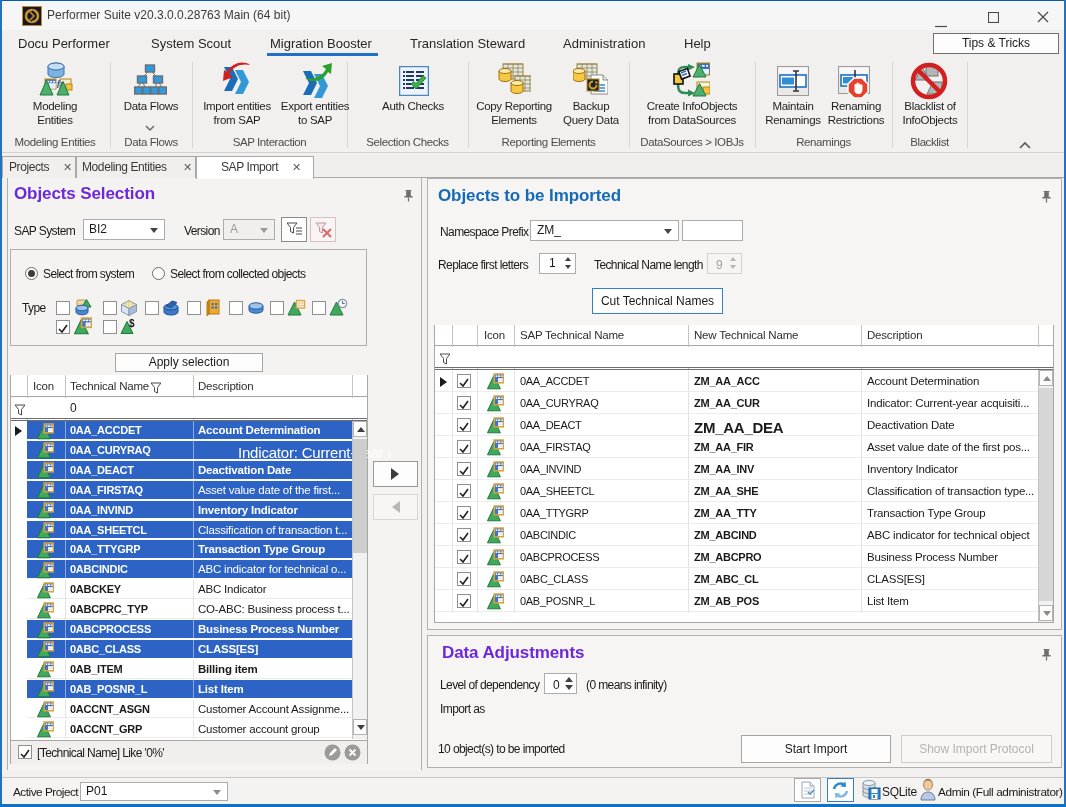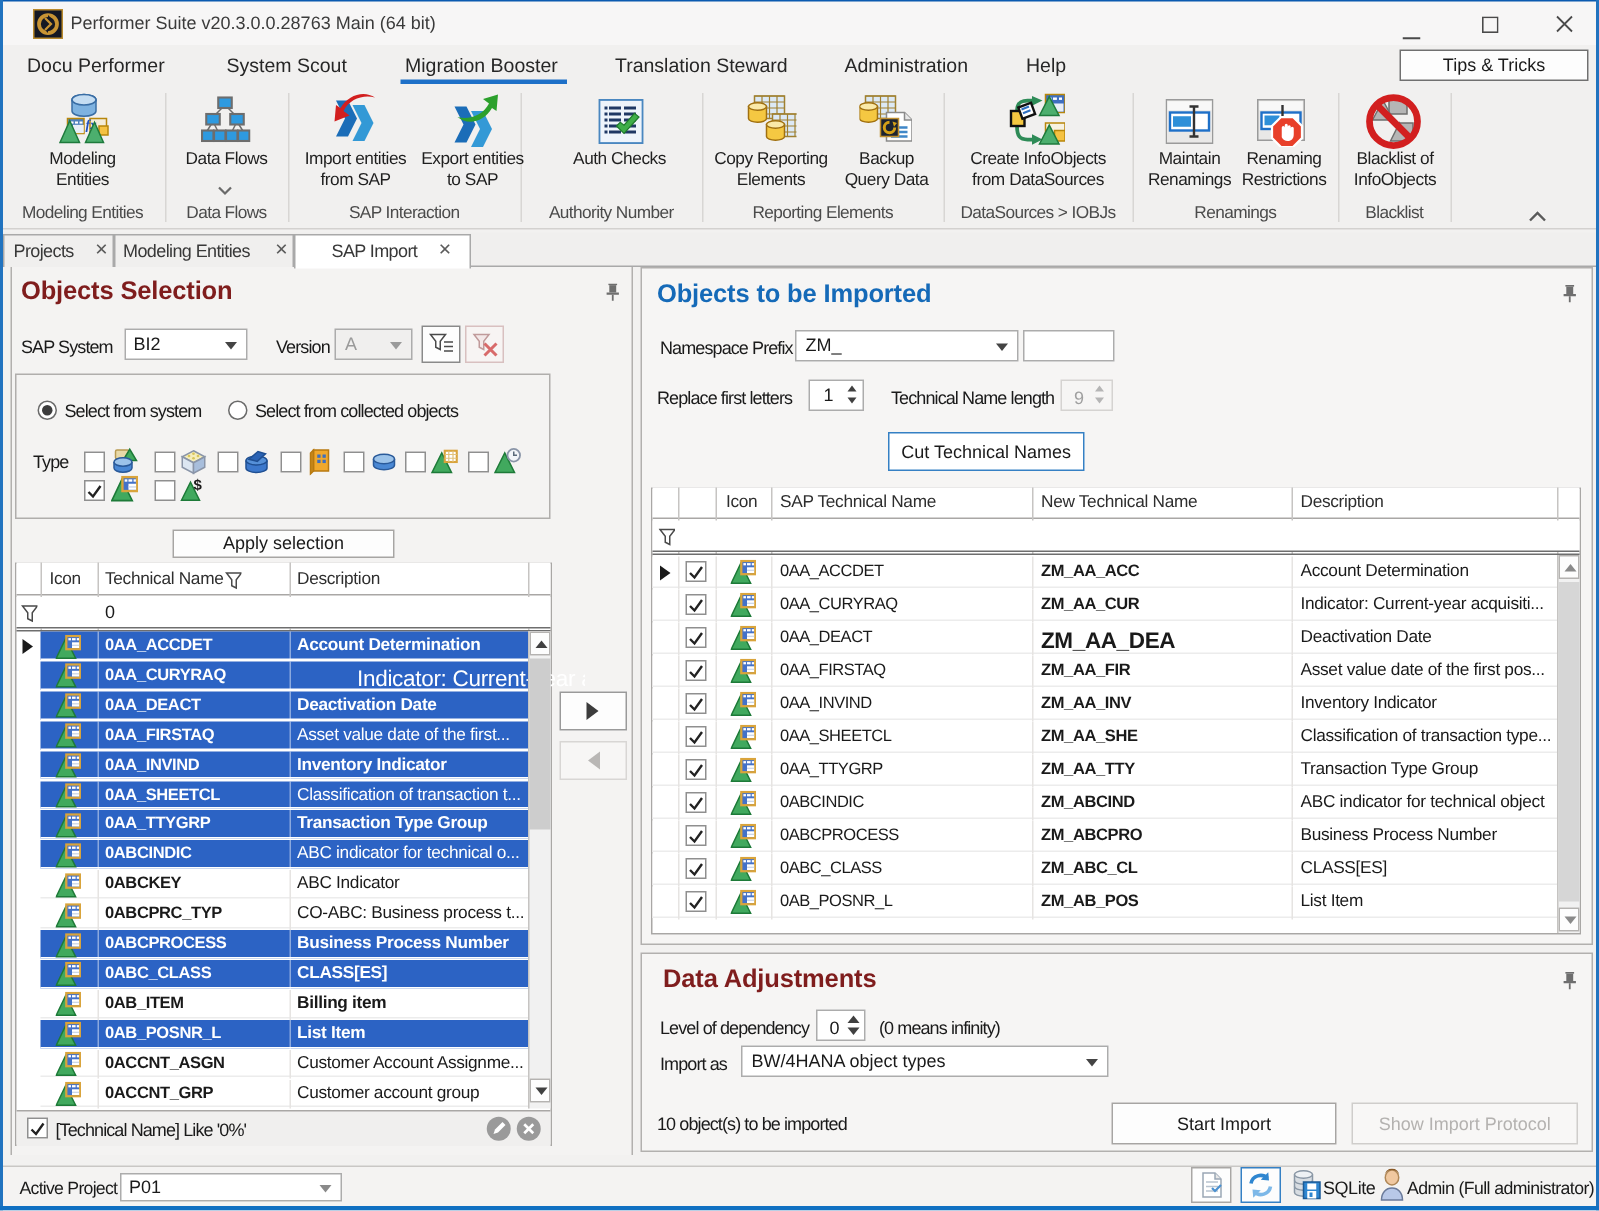--- a/index.html
+++ b/index.html
@@ -29,21 +29,21 @@
 
 .tabstrip { left:2px; top:155px; width:1062px; height:23px; background:#f0efee; border-bottom:1px solid #a9a9a9; }
 .tab { position:absolute; top:156px; height:22px; font-size:12px; letter-spacing:-0.4px; color:#383838; background:#f0efee; border:1px solid #a9a9a9; border-bottom:none; line-height:21px; }
 .tab .x { position:absolute; top:0; color:#5b5b5b; font-size:11px; }
 .tab .tabtxt { position:absolute; top:0; white-space:nowrap; }
 .tab.active { background:#ffffff; height:23px; z-index:3; }
 
 .leftpanel { left:7px; top:178px; width:415px; height:592px; background:#f4f3f2; border-left:1px solid #b2b0ae; border-right:1px solid #b2b0ae; }
 .rightpanel1 { left:427px; top:178px; width:635px; height:452px; background:#f6f5f4; border:1px solid #b2b0ae; }
 .rightpanel2 { left:427px; top:635px; width:635px; height:133px; background:#f6f5f4; border:1px solid #b2b0ae; }
-.paneltitle { font-size:17px; letter-spacing:-0.1px; font-weight:bold; color:#7f1d1d; white-space:nowrap; }
+.paneltitle { font-size:17px; letter-spacing:-0.1px; font-weight:bold; color:#6d28d9; white-space:nowrap; }
 .paneltitle.blue { color:#156ab8; }
 
 .lbl { font-size:12px; letter-spacing:-0.6px; color:#1a1a1a; white-space:nowrap; }
 .combo { background:#ffffff; border:1px solid #acacac; font-size:12px; color:#1a1a1a; }
 .combo .arrow { position:absolute; right:6px; top:50%; margin-top:-2px; width:0; height:0; border-left:4px solid transparent; border-right:4px solid transparent; border-top:5px solid #444; }
 .combo.disabled { background:#f0efee; color:#9a9a9a; }
 .combo.disabled .arrow { border-top-color:#9a9a9a; }
 .btn { background:#fdfdfd; border:1px solid #a7a5a3; font-size:12px; color:#1a1a1a; text-align:center; }
 .btn.primary { border:1px solid #3580c4; background:#ffffff; }
 .btn.disabled { color:#b4b2b0; border-color:#cfcdcb; background:#f8f7f6; }
@@ -96,21 +96,21 @@
   <div class="rsep" style="left:192px;"></div>
   <div class="rsep" style="left:347px;"></div>
   <div class="rsep" style="left:468px;"></div>
   <div class="rsep" style="left:629px;"></div>
   <div class="rsep" style="left:755px;"></div>
   <div class="rsep" style="left:892px;"></div>
   <div class="rsep" style="left:967px;"></div>
   <div class="rlabel" style="left:0px; width:110px;">Modeling Entities</div>
   <div class="rlabel" style="left:110px; width:82px;">Data Flows</div>
   <div class="rlabel" style="left:192px; width:155px;">SAP Interaction</div>
-  <div class="rlabel" style="left:347px; width:121px;">Authority Number</div>
+  <div class="rlabel" style="left:347px; width:121px;">Selection Checks</div>
   <div class="rlabel" style="left:468px; width:161px;">Reporting Elements</div>
   <div class="rlabel" style="left:629px; width:126px;">DataSources &gt; IOBJs</div>
   <div class="rlabel" style="left:755px; width:137px;">Renamings</div>
   <div class="rlabel" style="left:892px; width:75px;">Blacklist</div>
   <div class="abs" style="left:1018px; top:136px; width:14px; height:10px;"><svg width="14" height="10" viewBox="0 0 14 10">
         <path d="M2 8 L7 3 L12 8" fill="none" stroke="#5a5a5a" stroke-width="1.6"></path>
       </svg></div>
 
   <div class="rtext" style="left:10px; width:90px;">Modeling<br>Entities</div>
   <div class="rtext" style="left:112px; width:78px;">Data Flows</div>
@@ -816,21 +816,20 @@
         <rect x="0.4" y="6" width="8.2" height="1.5" fill="#6e6e6e"></rect>
         <rect x="3.9" y="7.5" width="1.2" height="4" fill="#6e6e6e"></rect>
       </svg></div>
 <div class="abs lbl" style="left:440px; top:678px;">Level of dependency</div>
 <div class="abs" style="left:544px; top:673px; width:33px; height:21px; background:#fff; border:1px solid #acacac;"></div>
 <div class="abs lbl" style="left:553px; top:678px;">0</div>
 <div class="abs" style="left:565px; top:677px; width:0; height:0; border-left:4px solid transparent; border-right:4px solid transparent; border-bottom:5px solid #404040;"></div>
 <div class="abs" style="left:565px; top:685px; width:0; height:0; border-left:4px solid transparent; border-right:4px solid transparent; border-top:5px solid #404040;"></div>
 <div class="abs lbl" style="left:586px; top:678px;">(0 means infinity)</div>
 <div class="abs lbl" style="left:440px; top:702px;">Import as</div>
-<div class="abs combo" style="left:494px; top:697px; width:245px; height:21px; line-height:19px; padding-left:6px;">BW/4HANA object types<span class="arrow"></span></div>
 <div class="abs lbl" style="left:438px; top:742px;">10 object(s) to be imported</div>
 <div class="abs btn disabled" style="left:901px; top:735px; width:151px; height:28px; line-height:26px;">Show Import Protocol</div>
 <div class="abs btn" style="left:741px; top:735px; width:150px; height:28px; line-height:26px;">Start Import</div>
 
   <div class="abs statusbar"></div>
   <div class="abs lbl" style="left:13px; top:785px; font-size:11.8px; letter-spacing:-0.5px;">Active Project</div>
   <div class="abs combo" style="left:80px; top:782px; width:148px; height:19px; line-height:17px; padding-left:5px;">P01<span class="arrow" style="border-top-color:#8a8a8a;"></span></div>
   <div class="abs" style="left:794px; top:778px; width:27px; height:24px; background:#fdfdfd; border:1px solid #a9a7a5;"></div>
 <div class="abs" style="left:801px; top:781px;"><svg width="14" height="18" viewBox="0 0 14 18">
         <path d="M1 1 h8 l4 4 v12 h-12 Z" fill="#fff" stroke="#9aa7b5"></path>

